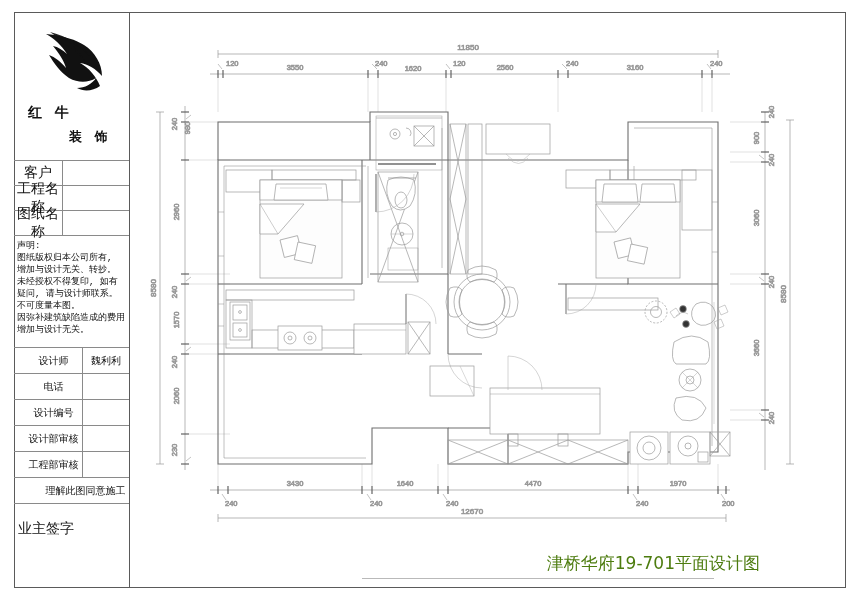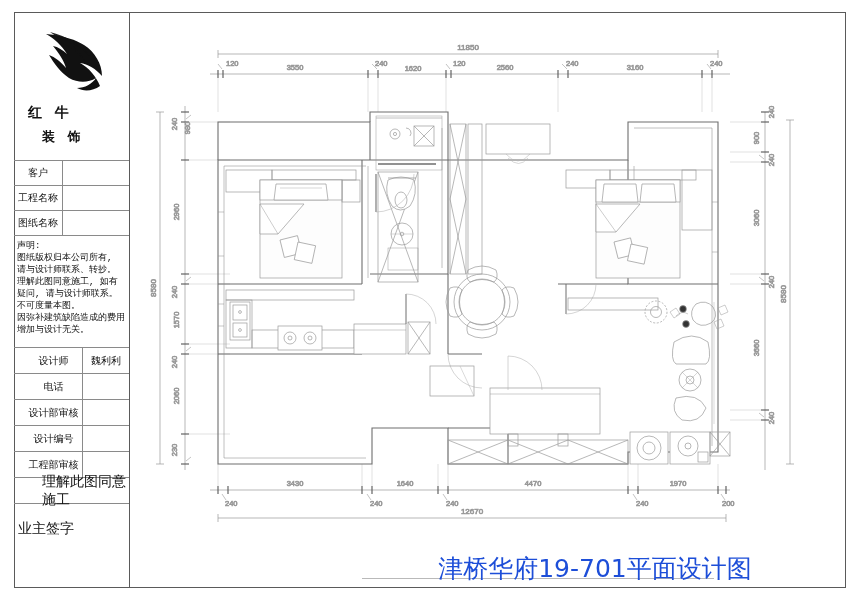--- a/index.html
+++ b/index.html
@@ -8,44 +8,44 @@
   #sheet{position:relative;width:860px;height:600px;background:#fff;}
   .frame{position:absolute;left:14px;top:12px;width:832px;height:576px;
          border:1.4px solid #5a5a5a;box-sizing:border-box;}
   
   .tblock{position:absolute;left:14px;top:12px;width:116px;height:576px;
           border-right:1.4px solid #5a5a5a;box-sizing:border-box;}
   .logo-cell{position:relative;height:148px;border-bottom:1px solid #8a8a8a;}
   .logo-mark{position:absolute;left:18px;top:14px;width:86px;height:72px;}
   .logo-txt1{position:absolute;left:14px;top:92px;font-size:14px;letter-spacing:4px;
              font-family:"DejaVu Sans",sans-serif;font-weight:700;}
-  .logo-txt2{position:absolute;left:28px;top:116px;font-size:13px;letter-spacing:4px;
+  .logo-txt2{position:absolute;left:55px;top:116px;font-size:13px;letter-spacing:4px;
              font-family:"DejaVu Sans",sans-serif;font-weight:700;}
   .row{display:flex;border-bottom:1px solid #8a8a8a;height:24px;align-items:center;}
-  .row .k{width:48px;text-align:center;font-size:10px;
+  .row .k{width:48px;text-align:center;font-size:14px;
           font-family:"DejaVu Sans",sans-serif;border-right:1px solid #8a8a8a;
           height:100%;display:flex;align-items:center;justify-content:center;}
   .row .v{flex:1;text-align:center;font-size:10px;font-family:"DejaVu Sans",sans-serif;}
   .decl{border-bottom:1px solid #8a8a8a;padding:4px 3px 6px 3px;height:112px;
         box-sizing:border-box;}
   .decl p{margin:0;font-size:9px;line-height:12px;font-family:Liberation Mono, monospace;}
   .row2{display:flex;border-bottom:1px solid #8a8a8a;height:25px;align-items:center;padding-left:11px;}
   .row2 .k{width:57px;text-align:center;font-size:10px;
            font-family:"DejaVu Sans",sans-serif;border-right:1px solid #8a8a8a;
            height:100%;display:flex;align-items:center;justify-content:center;}
   .row2 .v{flex:1;text-align:center;font-size:10px;font-family:"DejaVu Sans",sans-serif;}
-  .wide{height:25px;border-bottom:1px solid #8a8a8a;font-size:14px;
+  .wide{height:25px;border-bottom:1px solid #8a8a8a;font-size:10px;
         display:flex;align-items:center;justify-content:center;
         font-family:"DejaVu Sans",sans-serif;padding-left:28px;}
   .sign{height:34px;font-size:14px;display:flex;align-items:flex-end;
         padding:0 0 4px 4px;font-family:"DejaVu Sans",sans-serif;}
   
   #plan{position:absolute;left:130px;top:12px;width:716px;height:576px;}
-  .mtitle{position:absolute;left:300px;top:540px;width:330px;text-align:center;
-          font-size:25px;font-family:"DejaVu Sans",sans-serif;color:#1d4ed8;}
+  .mtitle{position:absolute;left:300px;top:540px;width:330px;text-align:right;
+          font-size:17px;font-family:"DejaVu Sans",sans-serif;color:#4d7c0f;}
   .mtitle-rule{position:absolute;left:232px;top:566px;width:352px;height:1px;
                background:#b9b9b9;}
   svg{position:absolute;left:0;top:0;}
   text{font-family:"Liberation Sans",sans-serif;fill:#8d8d8d;}
 </style>
 </head>
 <body>
 
 <div id="sheet">
 
@@ -75,42 +75,42 @@
       <div class="v"></div>
     </div>
     <div class="row">
       <div class="k">图纸名称</div>
       <div class="v"></div>
     </div>
 
     <div class="decl">
       <p>声明:</p>
       <p>图纸版权归本公司所有,</p>
-      <p>请与设计师联系、转抄。</p>
-      <p>理解此图同意施工, 如有</p>
+      <p>增加与设计无关、转抄。</p>
+      <p>未经授权不得复印, 如有</p>
       <p>疑问, 请与设计师联系。</p>
       <p>不可度量本图。</p>
       <p>因弥补建筑缺陷造成的费用</p>
       <p>增加与设计无关。</p>
     </div>
 
     <div class="row2">
       <div class="k">设计师</div>
       <div class="v">魏利利</div>
     </div>
     <div class="row2">
       <div class="k">电话</div>
       <div class="v"></div>
     </div>
     <div class="row2">
+      <div class="k">设计编号</div>
+      <div class="v"></div>
+    </div>
+    <div class="row2">
       <div class="k">设计部审核</div>
-      <div class="v"></div>
-    </div>
-    <div class="row2">
-      <div class="k">设计编号</div>
       <div class="v"></div>
     </div>
     <div class="row2">
       <div class="k">工程部审核</div>
       <div class="v"></div>
     </div>
 
     <div class="wide">理解此图同意施工</div>
     <div class="sign">业主签字</div>
   </div>

